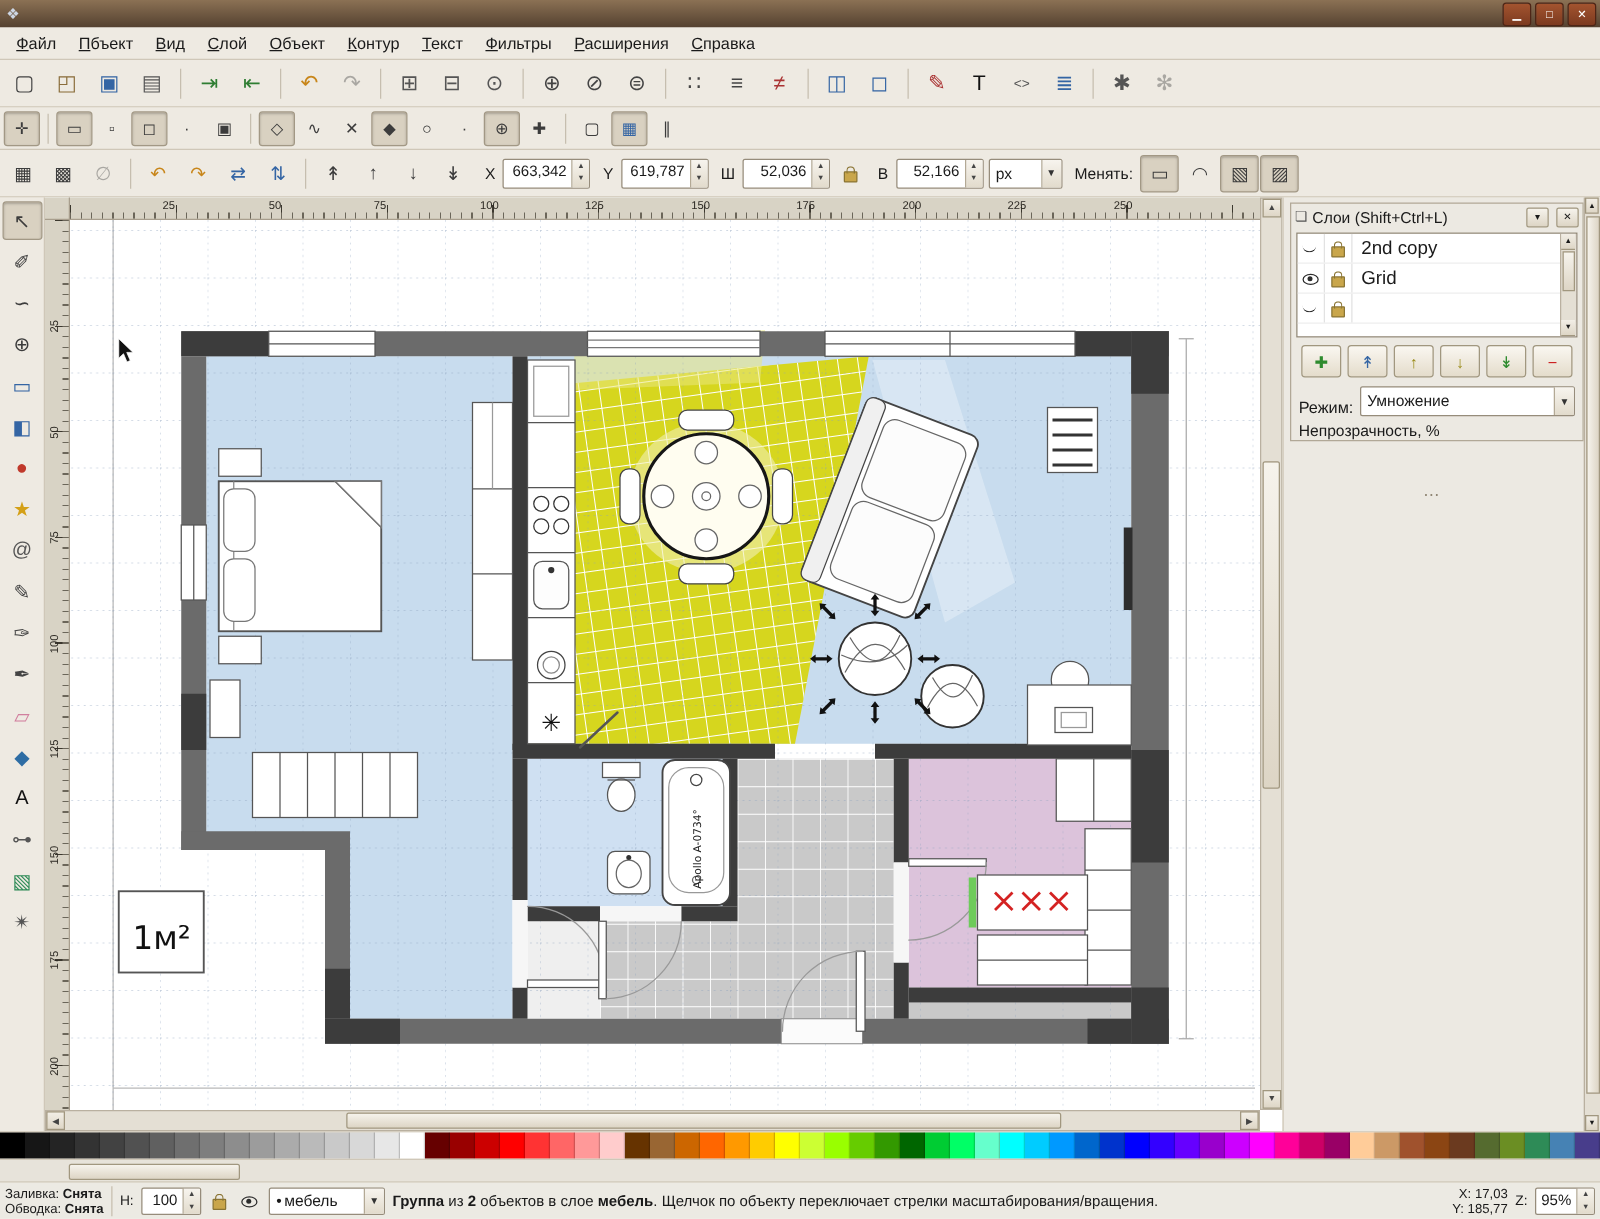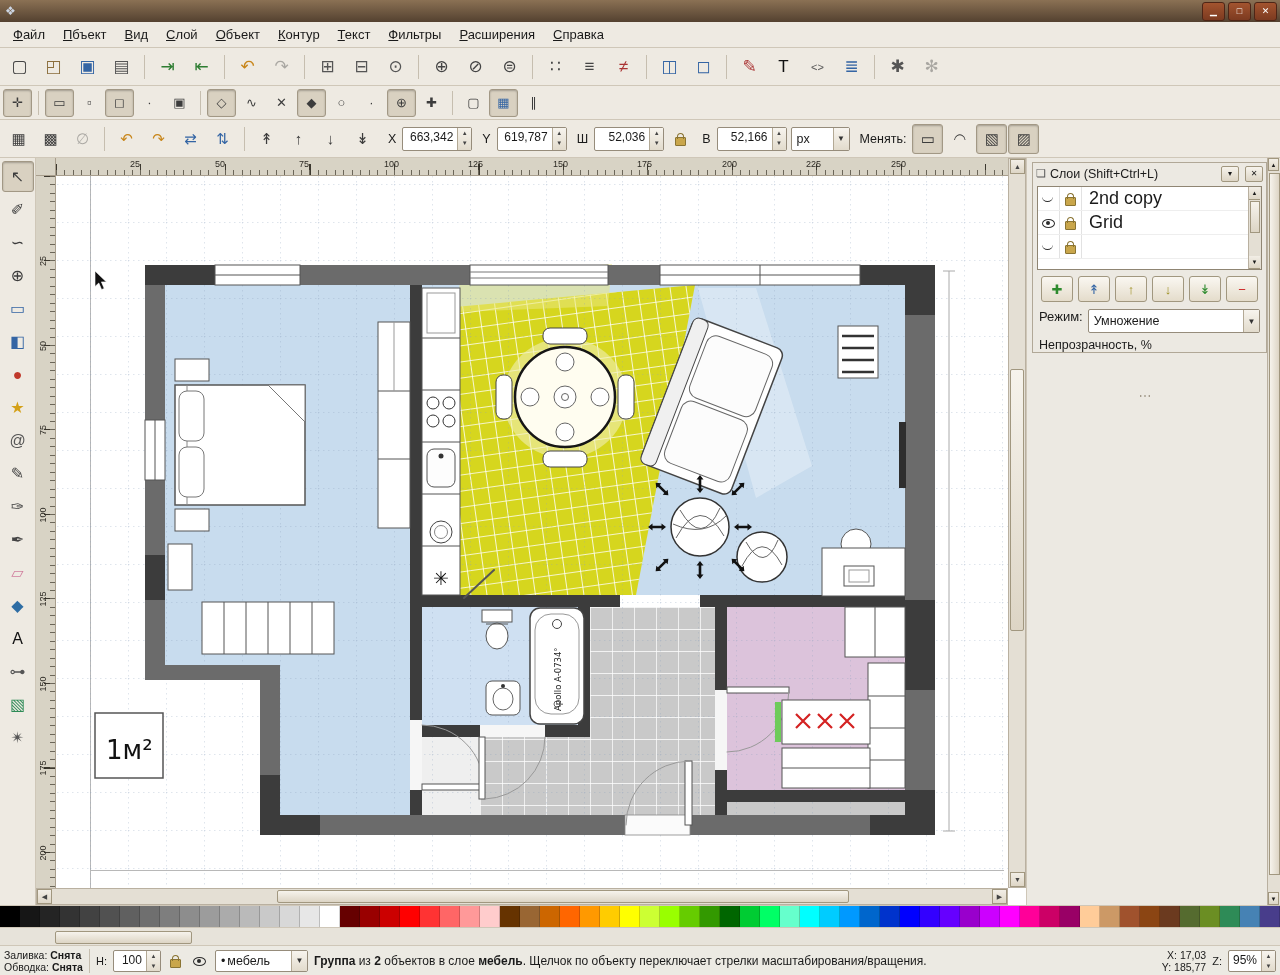--- a/index.html
+++ b/index.html
@@ -85,33 +85,33 @@
   #dock{position:absolute;left:1026px;top:158px;width:254px;height:747px;background:#ece9e2;border-left:1px solid #cfc7b8;box-sizing:border-box}
   #layers-dialog{position:absolute;left:5px;top:4px;width:233px;border:1px solid #b1a897;background:#ece9e2}
   #ld-header{height:21px;display:flex;align-items:center;padding:0 3px;gap:4px}
   #ld-header .ttl{font-size:12.5px;white-space:nowrap;overflow:hidden}
   #ld-header .hbtn{margin-left:auto;width:16px;height:14px;border:1px solid #a1977f;border-radius:2px;
      background:linear-gradient(#f6f3ec,#ddd5c5);font-size:8px;display:flex;align-items:center;justify-content:center}
   #ld-header .hbtn+.hbtn{margin-left:2px}
   #layer-list{margin:2px 4px;background:#fff;border:1px solid #8f8573;height:82px;overflow:hidden;position:relative}
   .layer-row{height:23px;display:flex;align-items:center;border-bottom:1px solid #eee}
   .layer-row .cell{width:21px;display:flex;justify-content:center;border-right:1px solid #e2e2e2;align-self:stretch;align-items:center}
-  .layer-label{padding-left:7px;font-size:18px}
+  .layer-label{padding-left:7px;font-size:15px}
   .eye-icon{display:inline-block;width:14px;height:12px;position:relative}
   .eye-icon[data-eye="open"]::before{content:"";position:absolute;left:0;top:2px;width:11px;height:7px;border:1.3px solid #2c2c2c;border-radius:50%}
   .eye-icon[data-eye="open"]::after{content:"";position:absolute;left:4px;top:4.5px;width:4px;height:4px;background:#2c2c2c;border-radius:50%}
   .eye-icon[data-eye="closed"]::before{content:"";position:absolute;left:0;top:1px;width:11px;height:7px;border-bottom:1.6px solid #2c2c2c;border-radius:0 0 9px 9px}
   #list-scroll{position:absolute;right:0;top:0;width:13px;height:100%;background:#e4dfd4;border-left:1px solid #b9b0a0;box-sizing:border-box}
   #list-scroll .thumb{left:1px;right:1px;top:14px;height:30px;position:absolute;background:linear-gradient(#f6f3ec,#ddd5c5);border:1px solid #a1977f}
   #list-scroll .sbtn{width:11px;height:12px;position:absolute;left:0;font-size:6px;display:flex;align-items:center;justify-content:center;
      background:linear-gradient(#f2eee6,#ded6c6);border-bottom:1px solid #a1977f}
   #layer-actions{display:flex;justify-content:space-between;padding:4px 8px}
   #layer-actions .tb-btn{width:30px;height:24px;font-size:13px;border:1px solid #a1977f;border-radius:3px;
      background:linear-gradient(#faf7f1,#e4dccb)}
-  .ld-row{display:flex;align-items:flex-start;padding:3px 6px;gap:5px}
+  .ld-row{display:flex;align-items:flex-end;padding:3px 6px;gap:5px}
   .ld-row .combo{flex:1}
   #op-label{padding:2px 6px 0;font-size:12.5px}
   #op-row{display:flex;align-items:center;padding:3px 6px 8px;gap:6px}
   #op-slider{position:relative;flex:1;height:18px}
   #op-slider .trough{position:absolute;left:0;right:0;top:7px;height:4px;background:#cdc5b4;border:1px solid #9b9180}
   #op-slider .handle{position:absolute;right:2px;top:1px;width:11px;height:16px;background:linear-gradient(#f8f5ef,#ddd4c2);border:1px solid #8f8573;border-radius:2px}
   #dock-handle{position:absolute;left:0;width:238px;top:230px;text-align:center;color:#8f8573;font-size:13px;letter-spacing:2px}
   #dock-scroll{position:absolute;right:0;top:0;width:13px;height:747px;background:#e4dfd4;border-left:1px solid #b9b0a0;box-sizing:border-box}
   #dock-scroll .sbtn{position:absolute;left:0;width:11px;height:13px;font-size:6px;display:flex;align-items:center;justify-content:center;background:linear-gradient(#f2eee6,#ded6c6);border:1px solid #a1977f;box-sizing:border-box}
   #dock-scroll .thumb{position:absolute;left:1px;width:9px;top:15px;height:700px;background:linear-gradient(90deg,#f6f3ec,#ddd5c5);border:1px solid #a1977f}

